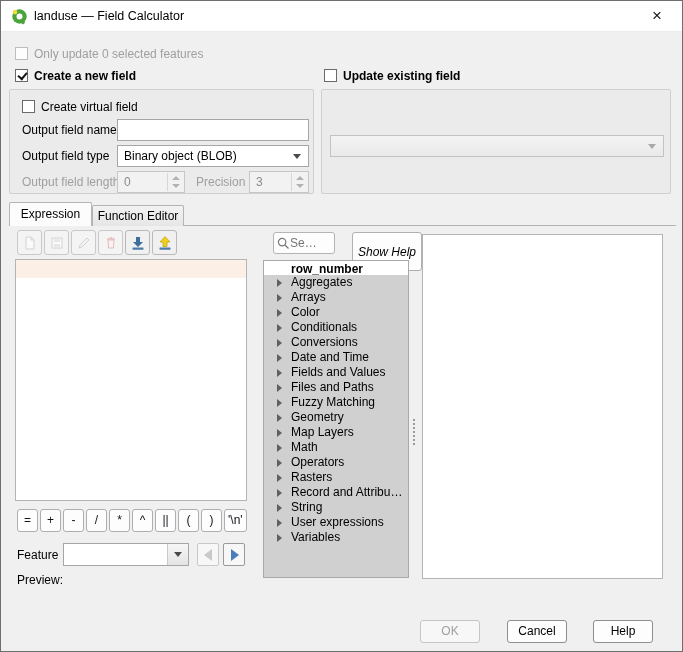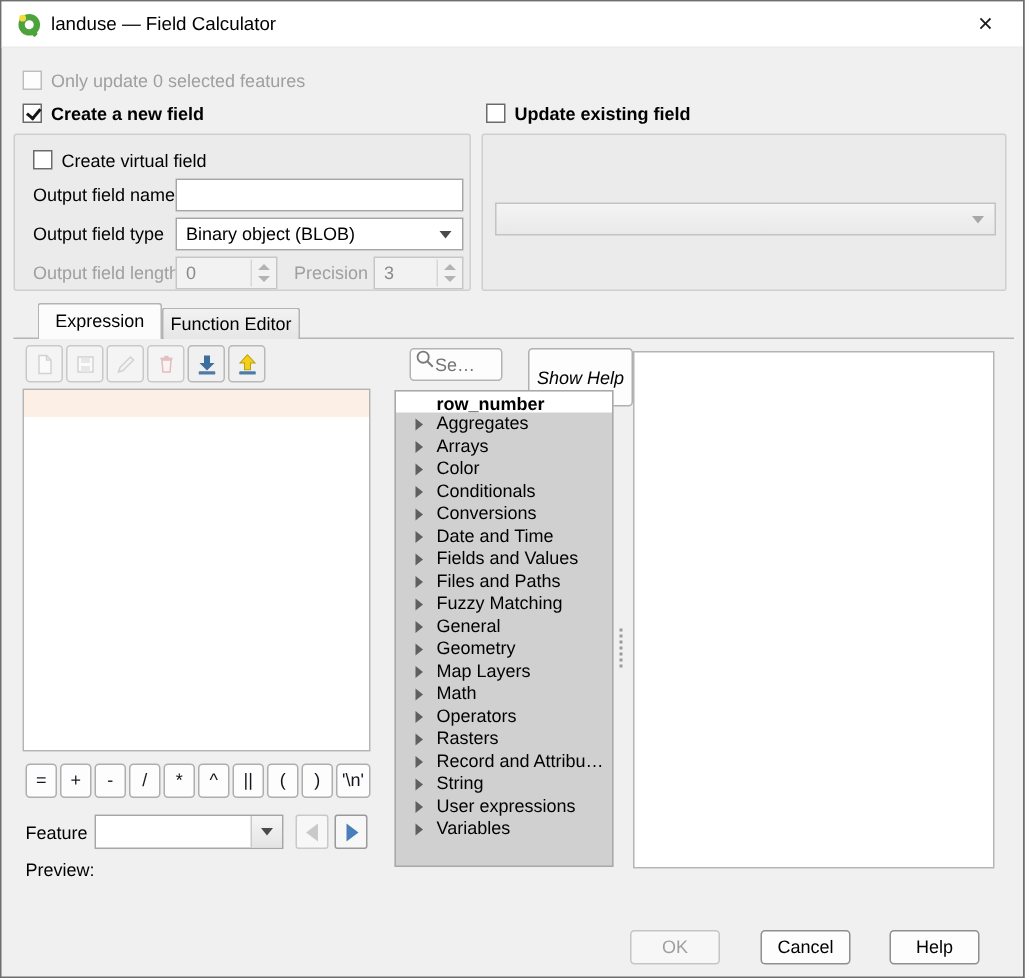--- a/index.html
+++ b/index.html
@@ -30,29 +30,29 @@
   .darr { width:0; height:0; border-left:4px solid transparent; border-right:4px solid transparent; border-top:5px solid #4a4a4a; }
   .combo.disabled { background:linear-gradient(#f4f4f4,#e9e9e9); border-color:#c3c3c3; }
   .combo.disabled .darr { border-top-color:#a8a8a8; }
   .spin { position:absolute; background:#f2f2f2; border:1px solid #c6c6c6; height:22px; line-height:20px; padding-left:6px; color:#8a8a8a; }
   .spin .btns { position:absolute; right:1px; top:1px; width:16px; height:18px; border-left:1px solid #d7d7d7; }
   .spin .up, .spin .dn { position:absolute; left:4px; width:0; height:0; border-left:4px solid transparent; border-right:4px solid transparent; }
   .spin .up { top:3px; border-bottom:4px solid #b3b3b3; }
   .spin .dn { bottom:3px; border-top:4px solid #b3b3b3; }
   
   .tabline { position:absolute; left:8px; top:224px; width:667px; border-top:1px solid #b4b4b4; }
-  .tab { position:absolute; border:1px solid #b4b4b4; border-bottom:none; text-align:center;margin-left:16px; }
+  .tab { position:absolute; border:1px solid #b4b4b4; border-bottom:none; text-align:center; }
   .tab.active { left:8px; top:201px; width:83px; height:24px; background:#fcfcfc; line-height:23px; z-index:2; border-radius:2px 2px 0 0; }
   .tab.inactive { left:91px; top:204px; width:92px; height:21px; background:linear-gradient(#f2f2f2,#e6e6e6); line-height:20px; border-radius:2px 2px 0 0; }
   
   .toolbar { position:absolute; left:16px; top:229px; display:flex; gap:2px; }
   .tbtn { width:25px; height:25px; background:#f4f4f4; border:1px solid #c9c9c9; border-radius:3px; display:flex; align-items:center; justify-content:center; }
   .tbtn.enabled { background:#f0f0f0; border-color:#b9b9b9; }
   
-  .searchbox { position:absolute; left:272px; top:231px; width:62px; height:22px; background:#fdfdfd; border:1px solid #b4b4b4; border-radius:3px; display:flex; padding:0 3px; }
+  .searchbox { position:absolute; left:272px; top:231px; width:62px; height:22px; background:#fdfdfd; border:1px solid #b4b4b4; border-radius:3px; display:flex; align-items:center; padding:0 3px; }
   .searchbox input { border:none; outline:none; width:38px; background:transparent; font-size:12px; color:#444; font-family:"Liberation Sans",sans-serif; }
   .pushbtn { background:#fdfdfd; border:1px solid #b0b0b0; border-radius:3px; text-align:center; font-size:12px; font-family:"Liberation Sans",sans-serif; }
   #show-help { position:absolute; left:351px; top:231px; width:70px; height:39px;font-style:italic; }
   
   .expr { position:absolute; left:14px; top:258px; width:232px; height:242px; background:#fff; border:1px solid #b4b4b4; }
   .expr .curline { height:18px; background:#fcefe6; }
   
   .fnlist { position:absolute; left:262px; top:259px; width:146px; height:318px; background:#d0d0d0; border:1px solid #a9a9a9; overflow:hidden; }
   .fnrow { position:relative; height:15px; line-height:15px; padding-left:27px; font-size:12px; white-space:nowrap; overflow:hidden; }
   .fnrow .tri { position:absolute; left:13px; top:3.5px; width:0; height:0; border-top:4px solid transparent; border-bottom:4px solid transparent; border-left:5px solid #5f5f5f; }
@@ -201,21 +201,20 @@
     <div id="fn-groups">
         <div class="fnrow"><span class="tri"></span><span>Aggregates</span></div>
         <div class="fnrow"><span class="tri"></span><span>Arrays</span></div>
         <div class="fnrow"><span class="tri"></span><span>Color</span></div>
         <div class="fnrow"><span class="tri"></span><span>Conditionals</span></div>
         <div class="fnrow"><span class="tri"></span><span>Conversions</span></div>
         <div class="fnrow"><span class="tri"></span><span>Date and Time</span></div>
         <div class="fnrow"><span class="tri"></span><span>Fields and Values</span></div>
         <div class="fnrow"><span class="tri"></span><span>Files and Paths</span></div>
         <div class="fnrow"><span class="tri"></span><span>Fuzzy Matching</span></div>
-        <div class="fnrow"><span class="tri"></span><span>General</span></div>
         <div class="fnrow"><span class="tri"></span><span>Geometry</span></div>
         <div class="fnrow"><span class="tri"></span><span>Map Layers</span></div>
         <div class="fnrow"><span class="tri"></span><span>Math</span></div>
         <div class="fnrow"><span class="tri"></span><span>Operators</span></div>
         <div class="fnrow"><span class="tri"></span><span>Rasters</span></div>
         <div class="fnrow"><span class="tri"></span><span>Record and Attribu…</span></div>
         <div class="fnrow"><span class="tri"></span><span>String</span></div>
         <div class="fnrow"><span class="tri"></span><span>User expressions</span></div>
         <div class="fnrow"><span class="tri"></span><span>Variables</span></div>
       </div>

